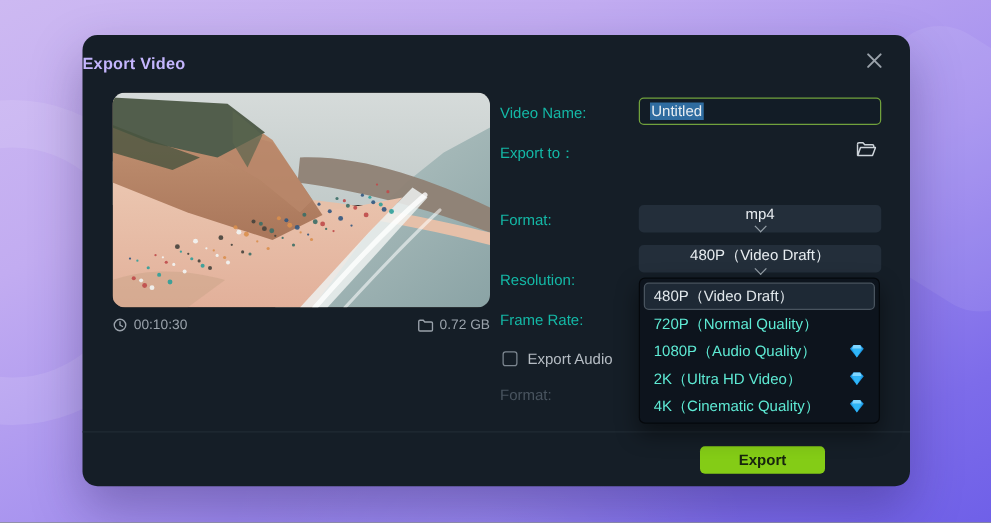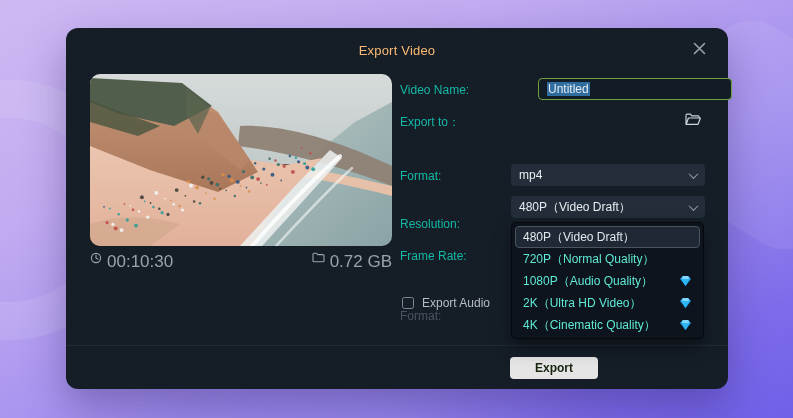--- a/index.html
+++ b/index.html
@@ -15,69 +15,69 @@
     border-radius:50%; border:38px solid rgba(255,255,255,0.10); }
   .deco-square { position:absolute; right:-70px; top:40px; width:190px; height:190px;
     border-radius:44px; transform:rotate(32deg); background:rgba(255,255,255,0.07); }
   .deco-glow { position:absolute; left:180px; bottom:-140px; width:420px; height:260px;
     border-radius:50%; background:radial-gradient(closest-side, rgba(255,255,255,0.10), rgba(255,255,255,0)); }
 
   
   .dialog { position:absolute; left:66px; top:28px; width:662px; height:361px;
     background:#151e27; border-radius:12px; box-shadow:0 18px 40px rgba(40,25,90,0.35); }
 
-  .dlg-title { position:absolute; top:15px; left:0; right:0; text-align:center;
-    color:#fdba74; font-size:13px; font-weight:normal; letter-spacing:0.2px; }
+  .dlg-title { position:absolute; top:15px; left:0; right:0; 
+    color:#c4b5fd; font-size:13px; font-weight:bold; letter-spacing:0.2px; }
   .close-x { position:absolute; top:9px; right:18px; width:22px; height:22px;
     display:flex; align-items:center; justify-content:center; cursor:pointer; }
 
   
   .thumb { position:absolute; left:24px; top:46px; width:302px; height:172px;
     border-radius:10px; overflow:hidden; background:#222; }
   .thumb svg { display:block; }
   .meta { position:absolute; left:24px; top:224px; width:302px; height:16px;
-    display:flex; align-items:flex-start; color:#9aa2ab; font-size:17px; }
+    display:flex; align-items:center; color:#9aa2ab; font-size:11px; }
   .meta .gap { flex:1; }
   .meta .micon { display:inline-flex; margin-right:5px; }
 
   
   .flabel { position:absolute; left:334px; color:#14b8a6; font-size:12px; white-space:nowrap; }
   .field { position:absolute; left:445px; width:194px; height:22px; border-radius:4px;
     background:#1d2733; color:#e8edf1; font-size:12px; display:flex; align-items:center;
     padding:0 8px; }
-  .field.name { background:#121c26; border:1.5px solid #71a13c;margin-left:27px; }
-  .sel { background:#232e3a; justify-content:space-between; cursor:pointer; }
+  .field.name { background:#121c26; border:1.5px solid #71a13c; }
+  .sel { background:#232e3a; justify-content:space-between; cursor:pointer;flex-direction:column; }
   .chev { width:7px; height:7px; border-right:1.6px solid #96a0a8; border-bottom:1.6px solid #96a0a8;
     transform:rotate(45deg) translate(-1px,-1px); flex:0 0 auto; }
   .selection { background:#2f6ca0; padding:0 1px; }
   .folder-btn { position:absolute; left:616px; top:81px; width:22px; height:20px;
     display:flex; align-items:center; justify-content:center; cursor:pointer; }
 
-  .chkrow { position:absolute; left:336px; top:252px; display:flex; align-items:center; cursor:pointer;margin-top:16px; }
+  .chkrow { position:absolute; left:336px; top:252px; display:flex; align-items:center; cursor:pointer; }
   .chkbox { width:12px; height:12px; border:1.5px solid #7d8791; border-radius:2.5px; margin-right:8px; }
   .chklabel { color:#b6bdc4; font-size:12px; }
   .dimlabel { color:#49545f; }
 
   
   .dropdown { position:absolute; left:445px; top:194px; width:193px; height:117px;
     background:#0d141d; border:1px solid #05080c; border-radius:5px; padding:3px;
     box-shadow:0 8px 18px rgba(0,0,0,0.45); z-index:5; }
   .dd-item { height:22px; display:flex; align-items:center; padding:0 7px;
     color:#5eead4; font-size:12px; border-radius:4px; border:1px solid transparent;
     cursor:pointer; }
   .dd-item.selected { background:#1e2935; border-color:#49545f; color:#e2e8ec; }
   .dd-item .dd-label { flex:1; white-space:nowrap; overflow:hidden; }
   .dd-item .gem { display:inline-flex; margin-left:4px; }
 
   
   .divider { position:absolute; left:0; right:0; top:317px; height:1px; background:#212b35; }
   .btn { position:absolute; top:329px; height:22px; border-radius:4px; border:none;
     font-family:"Liberation Sans",sans-serif; font-size:12px; font-weight:bold; cursor:pointer;
     display:flex; align-items:center; justify-content:center; }
-  .btn-export { left:444px; width:88px; background:#e5e5e5; color:#17250e; }
+  .btn-export { left:494px; width:100px; background:#84cc16; color:#17250e; }
   .btn-cancel { left:557px; width:79px; background:#333e48; color:#e8ecef; }
 </style>
 </head>
 <body>
 
 <div class="stage">
   <div class="deco-ring"></div>
   <div class="deco-square"></div>
   <div class="deco-glow"></div>
 

